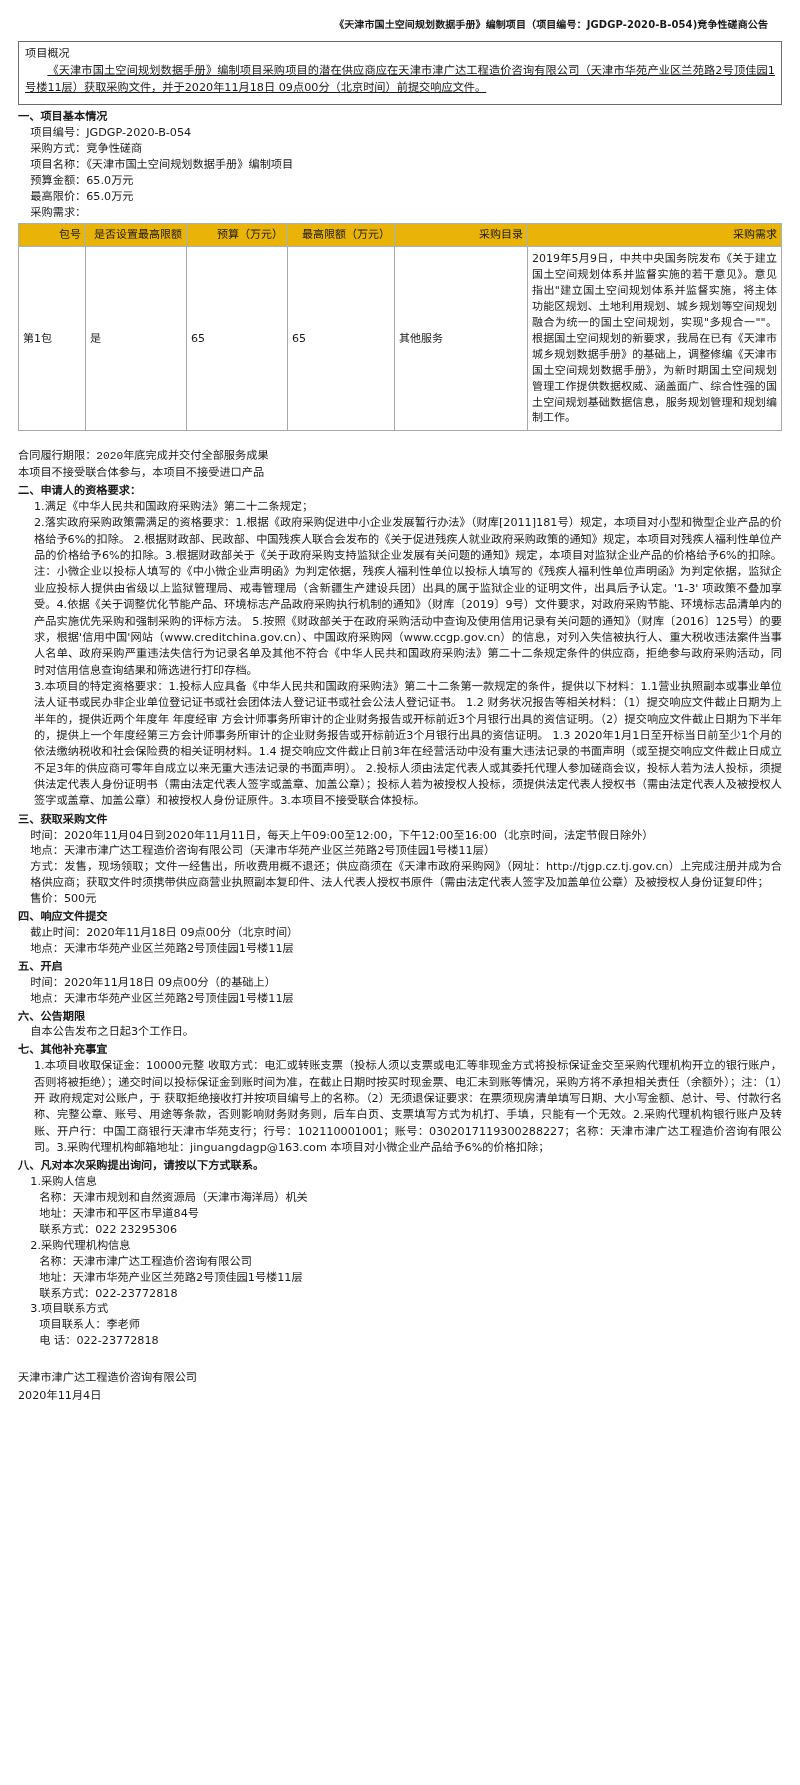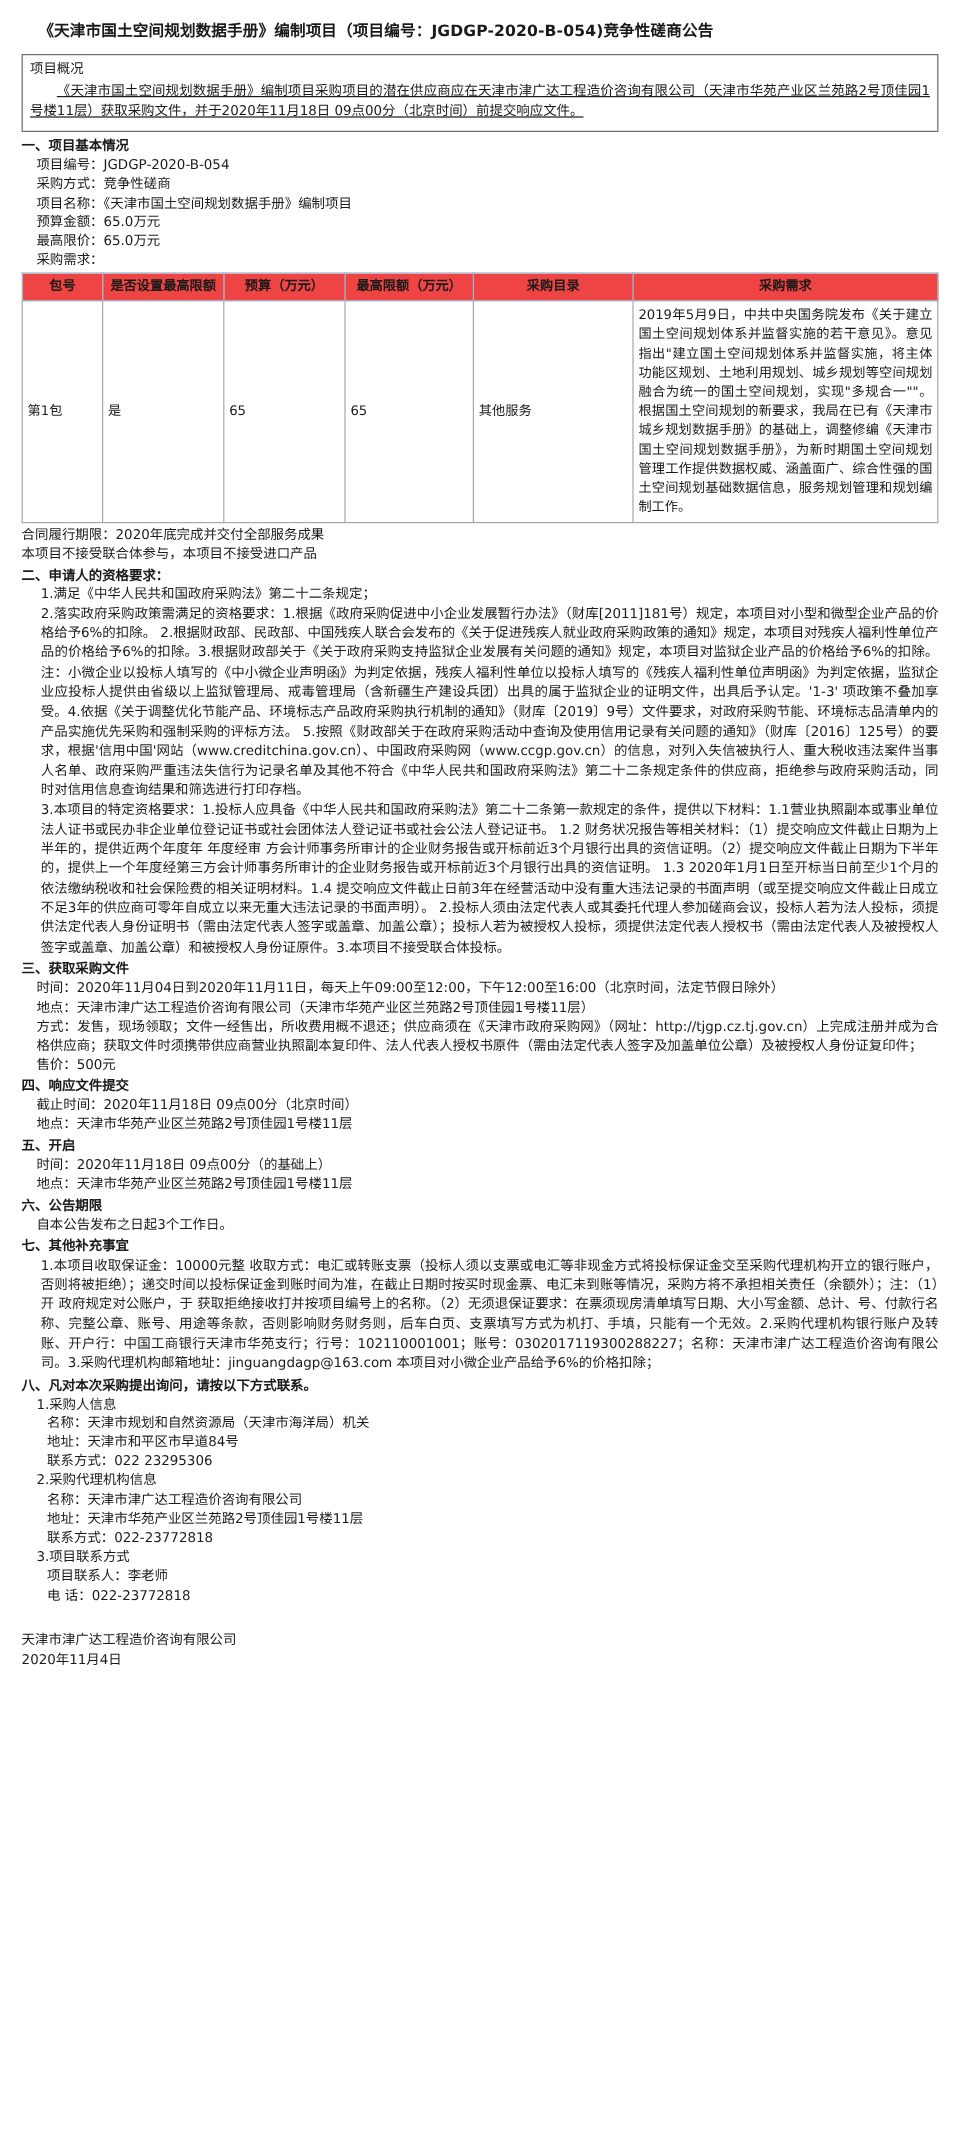--- a/index.html
+++ b/index.html
@@ -17,22 +17,22 @@
     -webkit-font-smoothing: none;
   }
   .page {
     width: 800px;
     box-sizing: border-box;
     padding: 12px 18px 10px 18px;
     position: relative;
   }
   .doc-title {
     font-weight: bold;
-    font-size: 13px;
-    text-align: left;
+    font-size: 10px;
+    text-align: right;
     line-height: 1.45;
     margin: 6px 14px 8px 14px;
     letter-spacing: 0.1px;
   }
   .overview-box {
     border: 1px solid #6b6b6b;
     box-sizing: border-box;
     padding: 4px 6px 8px 6px;
     margin: 0 0 4px 0;
   }
@@ -55,45 +55,45 @@
   }
   
   table.req {
     border-collapse: collapse;
     width: 100%;
     table-layout: fixed;
     margin: 2px 0 2px 0;
     font-size: 11px;
   }
   table.req th {
-    background: #ef4444;
+    background: #eab308;
     border: 1px solid #9ab4cd;
-    font-weight: bold;
-    text-align: center;
+    font-weight: normal;
+    text-align: right;
     vertical-align: middle;
     padding: 4px 4px;
     line-height: 1.3;
   }
   table.req td {
     border: 1px solid #a8a8a8;
     vertical-align: middle;
     padding: 4px 4px;
     line-height: 1.45;
   }
   table.req td.reqcell {
     vertical-align: top;
     text-align: justify;
     text-justify: inter-ideograph;
   }
   .c1 { width: 58px; }
   .c2 { width: 92px; }
   .c3 { width: 92px; }
   .c4 { width: 98px; }
   .c5 { width: 124px; }
-  .after-table { margin-top: 2px; }
+  .after-table { margin-top: 18px; font-family: Liberation Mono, monospace; }
   
   .signature {
     margin-top: 20px;
     text-align: left;
     padding-right: 46px;
     line-height: 1.6;
   }
   .sig-date { padding-right: 6px; }
   .tight { line-height: 1.46; margin-left: 16px; }
 </style>

